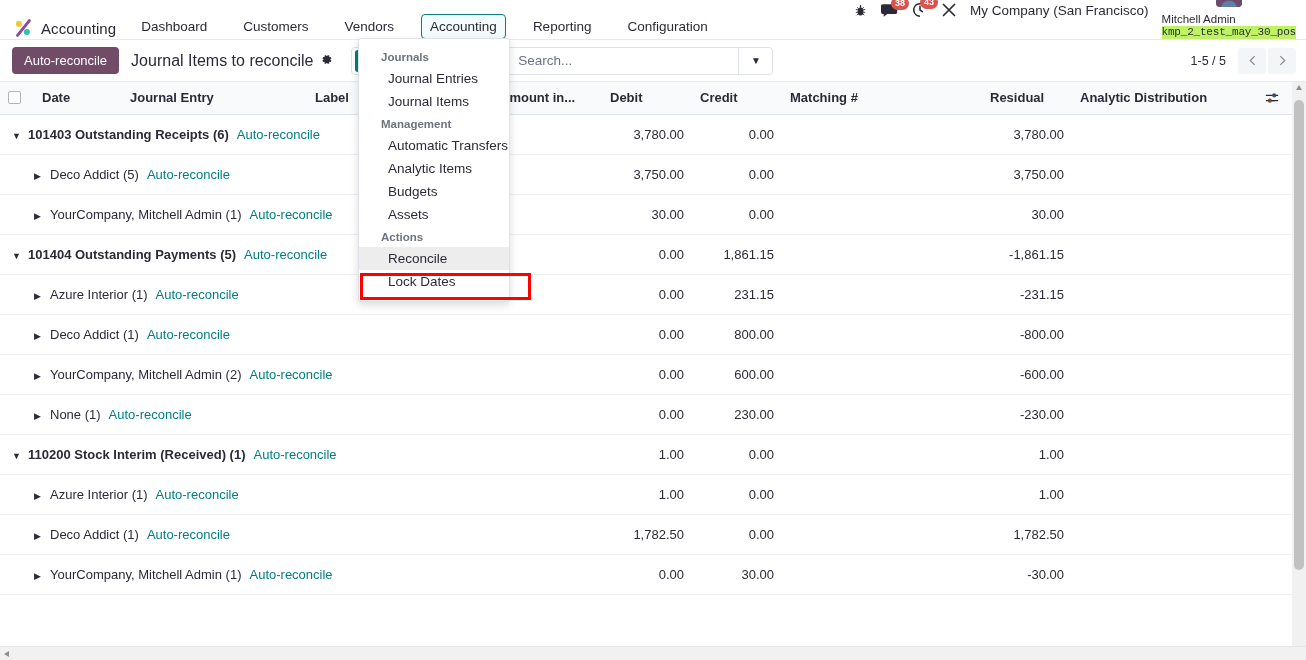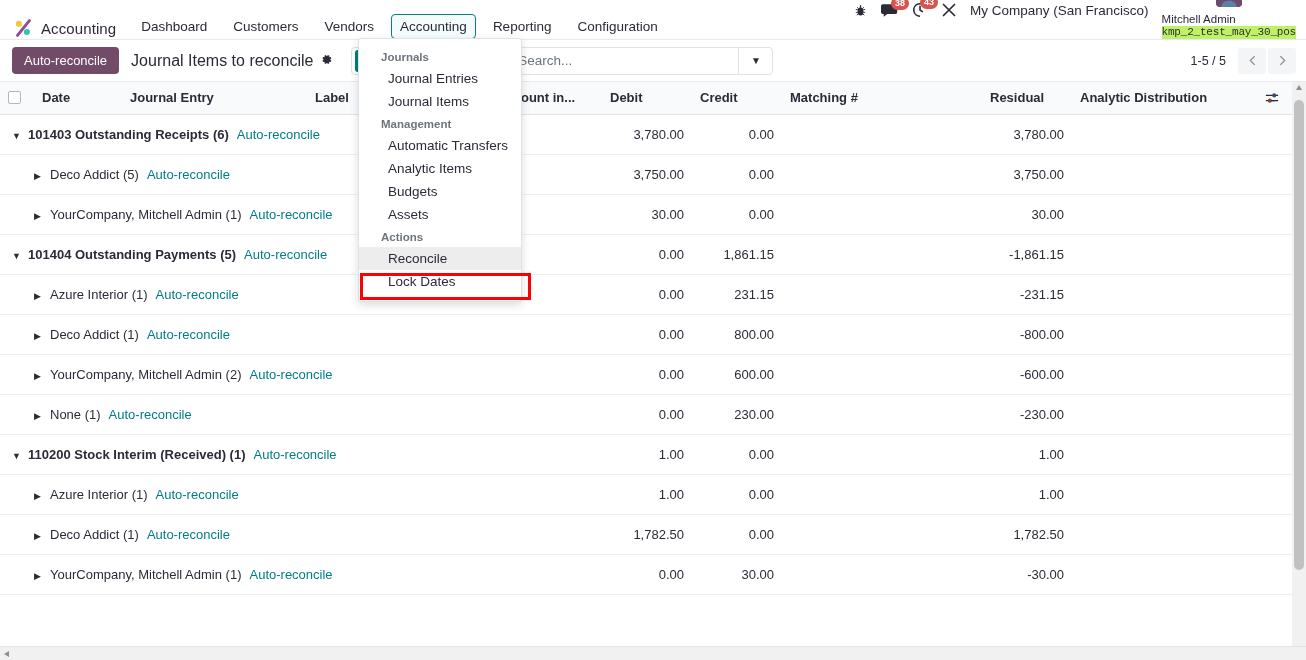--- a/index.html
+++ b/index.html
@@ -26,21 +26,21 @@
   }
   .brand {
     display: flex; align-items: center; gap: 7px;
     margin-right: 16px;
   }
   .odoo-logo { width: 22px; height: 22px; display:block; }
   .brand-name {
     font-size: 15px; color: #2b2b38; font-weight: 400;
     letter-spacing: .1px;
   }
-  .nav-items { display: flex; align-items: center; gap: 8px; }
+  .nav-items { display: flex; align-items: center; gap: 18px; }
   .nav-item {
     font-size: 13.5px;
     color: #2b2b38;
     padding: 5px 9px;
     border-radius: 4px;
     cursor: pointer;
     white-space: nowrap;
   }
   .nav-item.active {
     border: 1px solid #0d7f7a;
@@ -80,21 +80,21 @@
     font-size: 11px; color: #2b2b38; display:block;
     background: #bef264;
     font-family: "Liberation Mono", monospace;
     letter-spacing: -0.2px;
   }
 
   
   .dropdown {
     position: absolute;
     left: 358px; top: 38px;
-    width: 164px;
+    width: 152px;
     background: #ffffff;
     border: 1px solid #dfe2e7;
     border-radius: 3px;
     box-shadow: 0 3px 8px rgba(0,0,0,.14);
     padding: 7px 0 8px 0;
     z-index: 100;
   }
   .dd-header {
     font-size: 11.5px;
     font-weight: 700;

